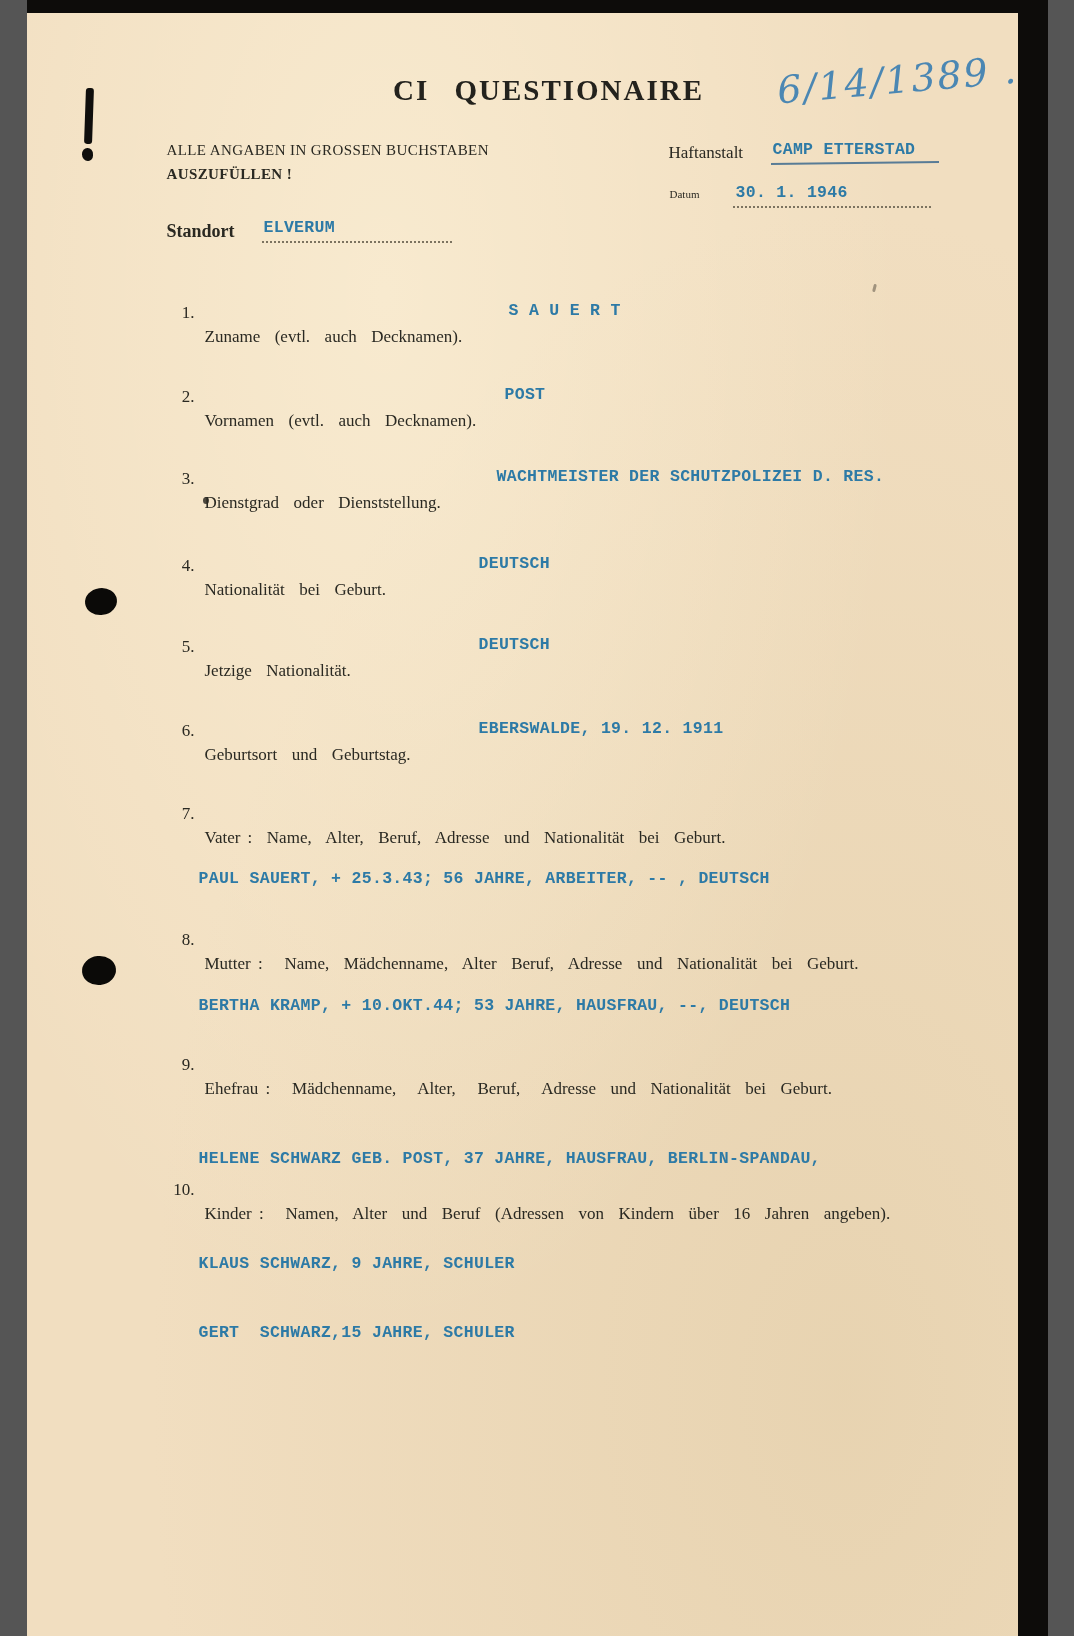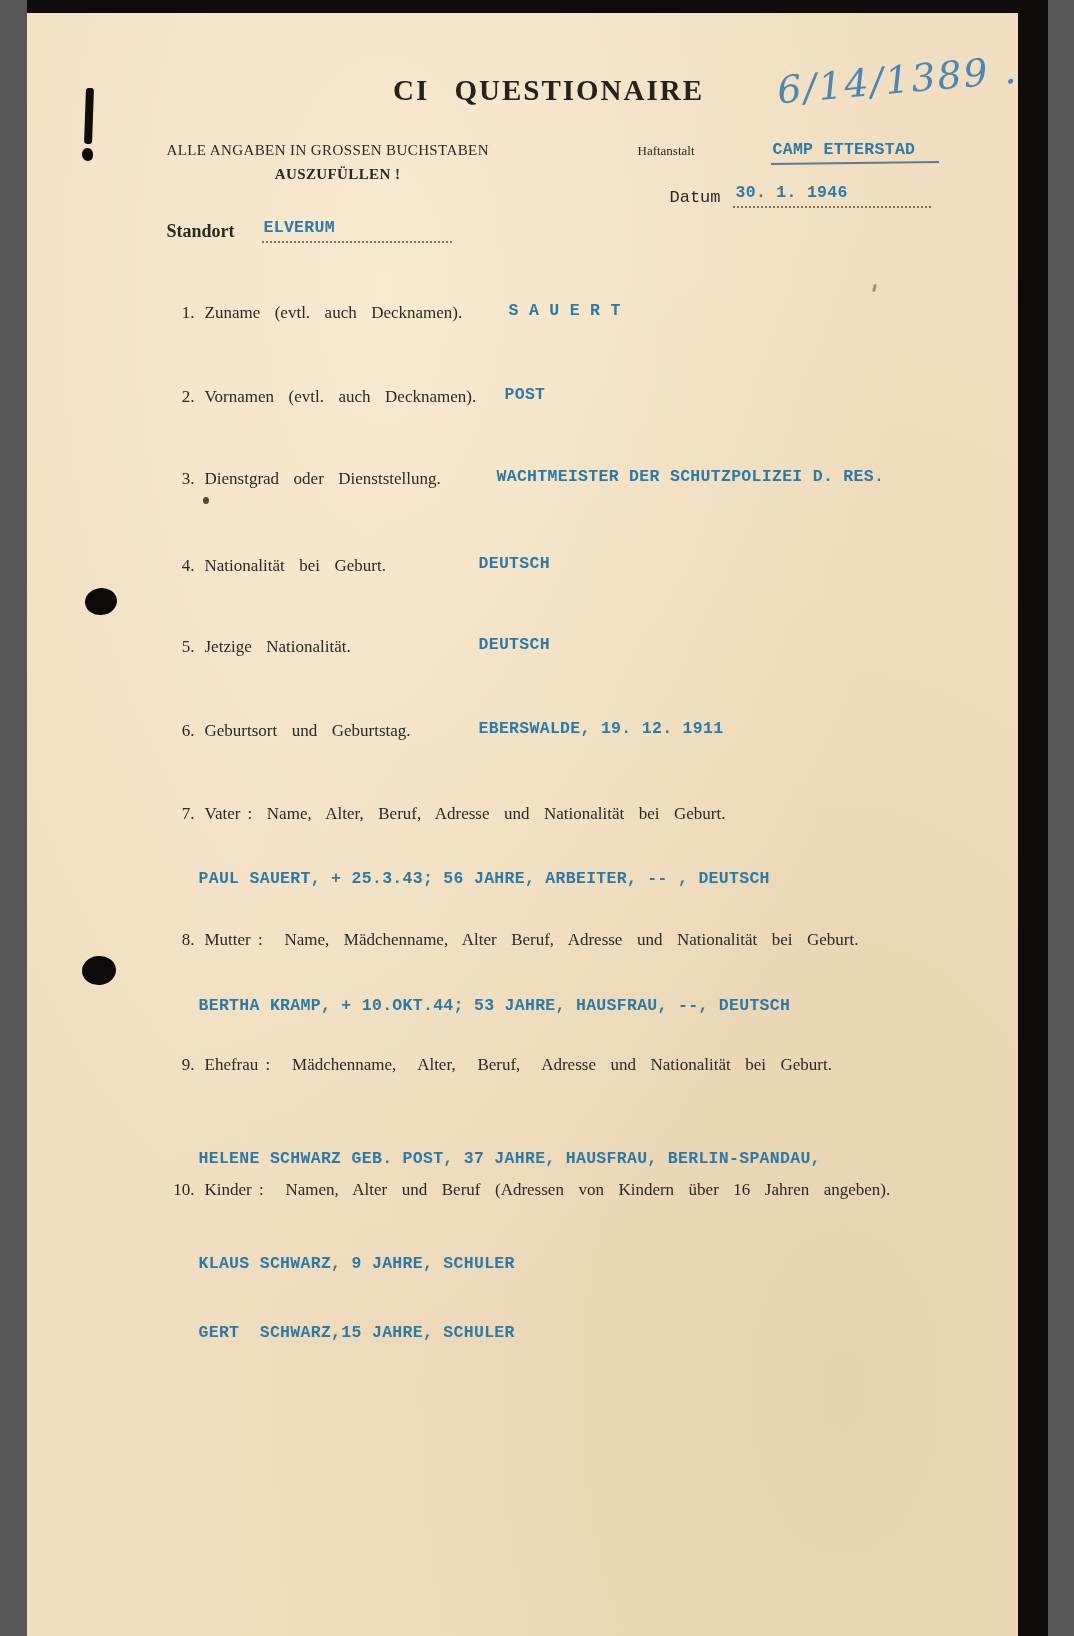--- a/index.html
+++ b/index.html
@@ -25,39 +25,39 @@
   .hole2{left:55px;top:956px;width:34px;height:29px;transform:rotate(-6deg);}
   .speck{position:absolute;left:176px;top:497px;width:6px;height:7px;background:#3a352d;border-radius:50%;opacity:.9;}
   .speck2{position:absolute;left:846px;top:284px;width:3px;height:8px;background:#6a6152;border-radius:2px;opacity:.6;transform:rotate(14deg);}
 
   
   .title{position:absolute;top:74px;left:0;width:1044px;text-align:center;
     font-weight:bold;font-size:29px;letter-spacing:2px;word-spacing:16px;color:#23221d;}
   .ref{position:absolute;left:750px;top:58px;font-family:"DejaVu Serif", serif;font-style:italic;
     font-size:38px;color:#4b87b3;transform:rotate(-5deg);letter-spacing:2px;white-space:pre;}
   .instr1{position:absolute;left:140px;top:142px;font-weight:normal;font-size:15px;letter-spacing:.4px;}
-  .instr2{position:absolute;left:140px;top:166px;width:342px;text-align:center;font-weight:bold;font-size:15px;letter-spacing:.4px;}
-  .haft-label{position:absolute;left:611px;top:143px;font-size:13px;}
+  .instr2{position:absolute;left:140px;top:166px;width:342px;text-align:left;font-weight:bold;font-size:15px;letter-spacing:.4px;}
+  .haft-label{position:absolute;left:642px;top:143px;font-size:17px;}
   .haft-value{position:absolute;left:746px;top:140px;}
   .haft-line{position:absolute;left:744px;top:162px;width:168px;height:2px;background:#3d6a8e;transform:rotate(-.6deg);opacity:.85;}
-  .datum-label{position:absolute;left:643px;top:188px;font-size:17px;font-family:Liberation Mono, monospace;}
+  .datum-label{position:absolute;left:643px;top:188px;font-size:11px;}
   .datum-value{position:absolute;left:709px;top:183px;}
   .datum-line{position:absolute;left:706px;top:186px;width:198px;height:20px;border-bottom:2px dotted #7c7360;}
   .standort-label{position:absolute;left:140px;top:221px;font-weight:bold;font-size:18px;}
   .standort-value{position:absolute;left:237px;top:218px;}
   .standort-line{position:absolute;left:235px;top:221px;width:190px;height:20px;border-bottom:2px dotted #7c7360;}
 
   
   .typed{font-family:"Liberation Mono", monospace;font-weight:bold;font-size:16.5px;
     color:#2d7aa6;letter-spacing:.3px;white-space:pre;}
 
   
   .q{position:absolute;left:0;width:1044px;}
   .qnum{position:absolute;left:130px;width:38px;text-align:right;font-size:17px;}
-  .qlabel{position:absolute;left:178px;font-size:17px;word-spacing:3px;white-space:pre;}
+  .qlabel{position:absolute;left:178px;font-size:17px;word-spacing:3px;white-space:pre;margin-top:24px;}
   .qanswer-inline{position:absolute;top:-2px;left:452px;}
   .qanswers{position:absolute;left:172px;}
   .qanswers div{white-space:pre;text-align:center;}
   #q1{top:303px;} #q2{top:387px;} #q3{top:469px;} #q4{top:556px;} #q5{top:637px;} #q6{top:721px;}
   #q7{top:804px;} #q8{top:930px;} #q9{top:1055px;} #q10{top:1180px;}
   #q1 .qanswer-inline{left:482px;}
   #q2 .qanswer-inline{left:478px;}
   #q3 .qanswer-inline{left:470px;}
   #q7 .qanswers{top:27px;}
   #q8 .qanswers{top:28px;}

